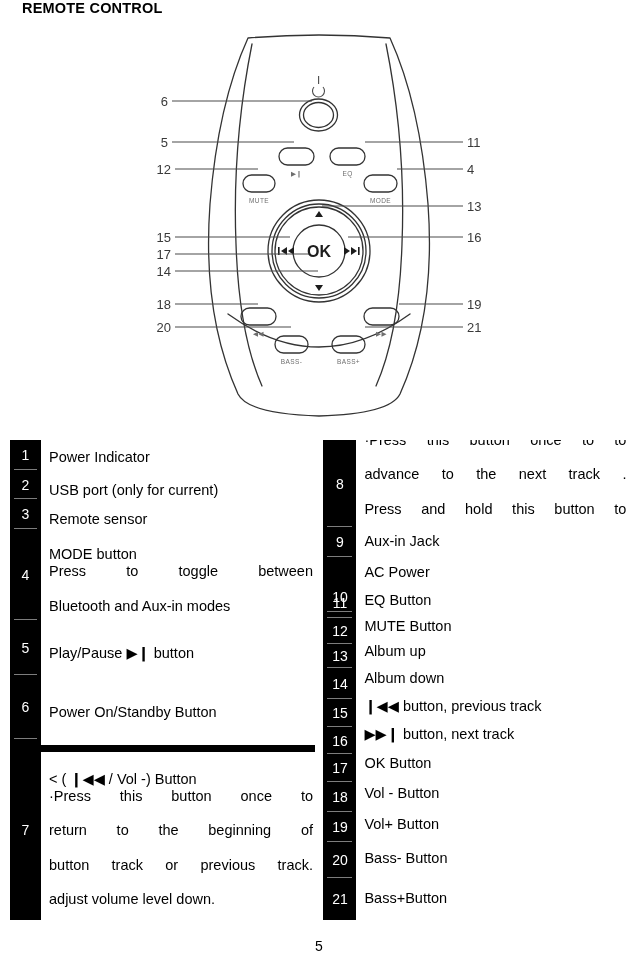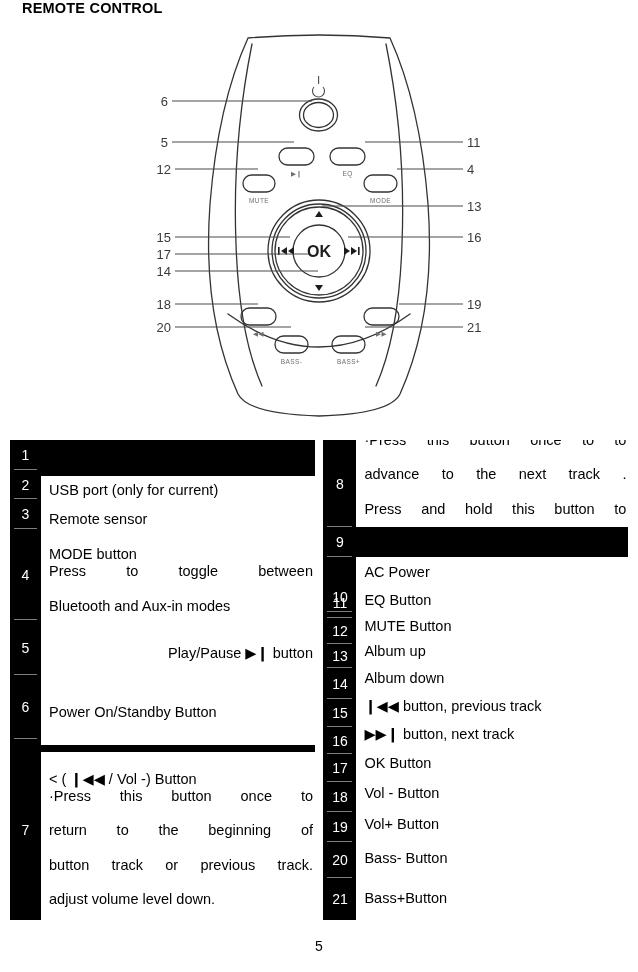--- a/index.html
+++ b/index.html
@@ -267,36 +267,39 @@
     <text class="callout-label" x="467" y="228">16</text>
     <text class="callout-label" x="467" y="295">19</text>
     <text class="callout-label" x="467" y="318">21</text>
   </g>
 </svg>
 </div>
 
 <div class="spec-table">
   <div class="col col-left" id="col-left">
       <div class="numcell" style="top: 0px; height: 30px;">1</div>
+      <div class="txtcell" style="top: 0px; height: 36px;">
+        <span class="ln">Power Indicator</span>
+      </div>
       <div class="numcell" style="top: 30px; height: 29px;">2</div>
       <div class="txtcell" style="top: 36px; height: 29px;">
         <span class="ln">USB port (only for current)</span>
       </div>
       <div class="numcell" style="top: 59px; height: 30px;">3</div>
       <div class="txtcell" style="top: 65px; height: 30px;">
         <span class="ln">Remote sensor</span>
       </div>
       <div class="numcell" style="top: 89px; height: 91px;">4</div>
       <div class="txtcell" style="top: 95px; height: 91px;">
         <span class="ln">MODE button</span>
         <span class="stretch">Press to toggle between</span>
         <span class="ln">Bluetooth and Aux-in modes</span>
       </div>
       <div class="numcell" style="top: 180px; height: 55px;">5</div>
-      <div class="txtcell" style="top: 186px; height: 55px; align-items: flex-end;">
+      <div class="txtcell" style="top: 186px; height: 55px;">
         <span class="ln">Play/Pause ▶❙ button</span>
       </div>
       <div class="numcell" style="top: 235px; height: 64px;">6</div>
       <div class="txtcell" style="top: 241px; height: 64px;">
         <span class="ln">Power On/Standby Button</span>
       </div>
       <div class="numcell nosep" style="top: 299px; height: 181px;">7</div>
       <div class="txtcell" style="top: 312px; height: 175px;">
         <span class="ln">&lt; ( ❙◀◀ / Vol -) Button</span>
         <span class="stretch">·Press this button once to</span>
@@ -307,20 +310,23 @@
     </div>
   <div class="gap-v"></div>
   <div class="col col-right" id="col-right">
       <div class="numcell" style="top: 0px; height: 87px;">8</div>
       <div class="txtcell" style="top: 0px; height: 87px;">
         <span class="stretch">·Press this button once to to</span>
         <span class="stretch">advance to the next track .</span>
         <span class="stretch">Press and hold this button to</span>
       </div>
       <div class="numcell" style="top: 87px; height: 30px;">9</div>
+      <div class="txtcell" style="top: 87px; height: 30px;">
+        <span class="ln">Aux-in Jack</span>
+      </div>
       <div class="numcell" style="top: 117px; height: 31px; margin-top: 24px;">10</div>
       <div class="txtcell" style="top: 117px; height: 31px;">
         <span class="ln">AC Power</span>
       </div>
       <div class="numcell" style="top: 148px; height: 30px;">11</div>
       <div class="txtcell" style="top: 148px; height: 26px;">
         <span class="ln">EQ Button</span>
       </div>
       <div class="numcell" style="top: 178px; height: 26px;">12</div>
       <div class="txtcell" style="top: 174px; height: 25px;">

